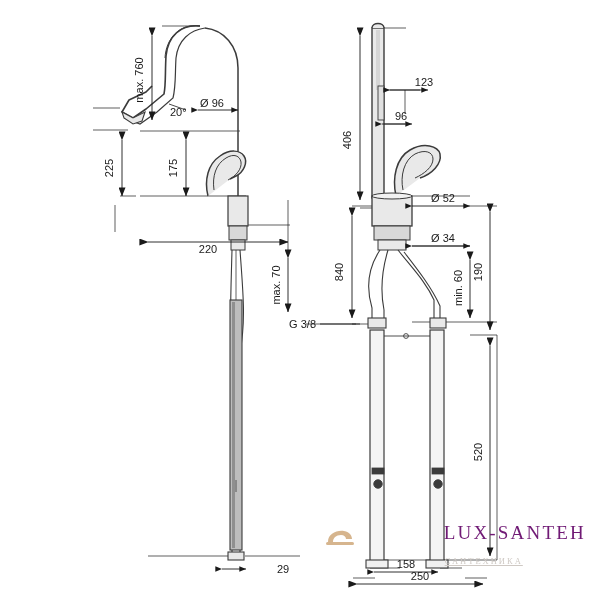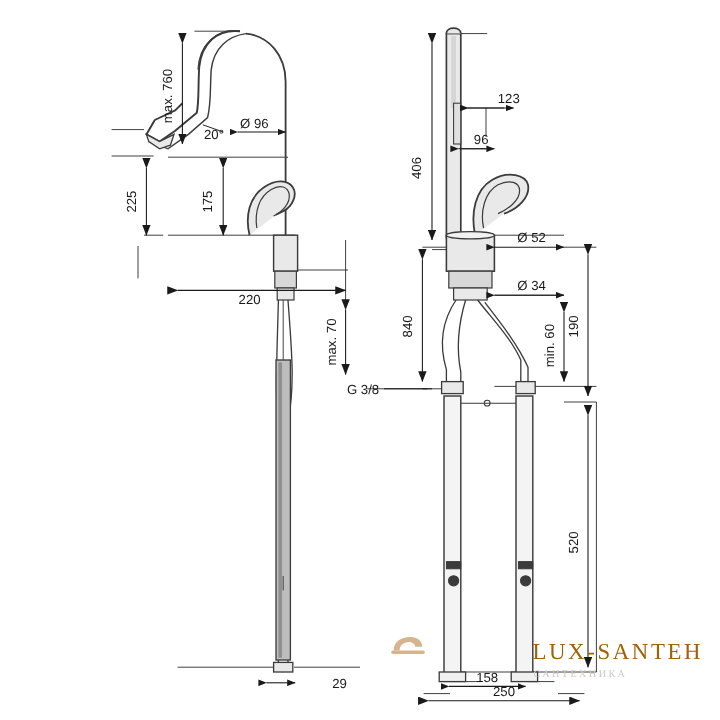--- a/index.html
+++ b/index.html
@@ -28,29 +28,30 @@
     position: absolute;
     right: 14px;
     bottom: 34px;
     text-align: left;
     user-select: none;
   }
   .wm-main {
     font-family: "Liberation Serif", serif;
     font-size: 19px;
     letter-spacing: 2.2px;
-    color: #a16207;
+    color: #701a75;
   }
   .wm-sub {
     font-family: "Liberation Serif", serif;
     font-size: 8.5px;
     letter-spacing: 2.0px;
     color: #cfc9c4;
-    margin-top: 1px;
+    margin-top: 12px;
     margin-left: 1px;
+    text-decoration: underline;
   }
 </style>
 </head>
 <body>
 
 <div id="stage">
 
   <svg id="drawing" viewBox="0 0 600 600">
     <defs>
       <marker id="ah" markerWidth="9" markerHeight="7" refX="8.6" refY="3.5" orient="auto" markerUnits="userSpaceOnUse">

